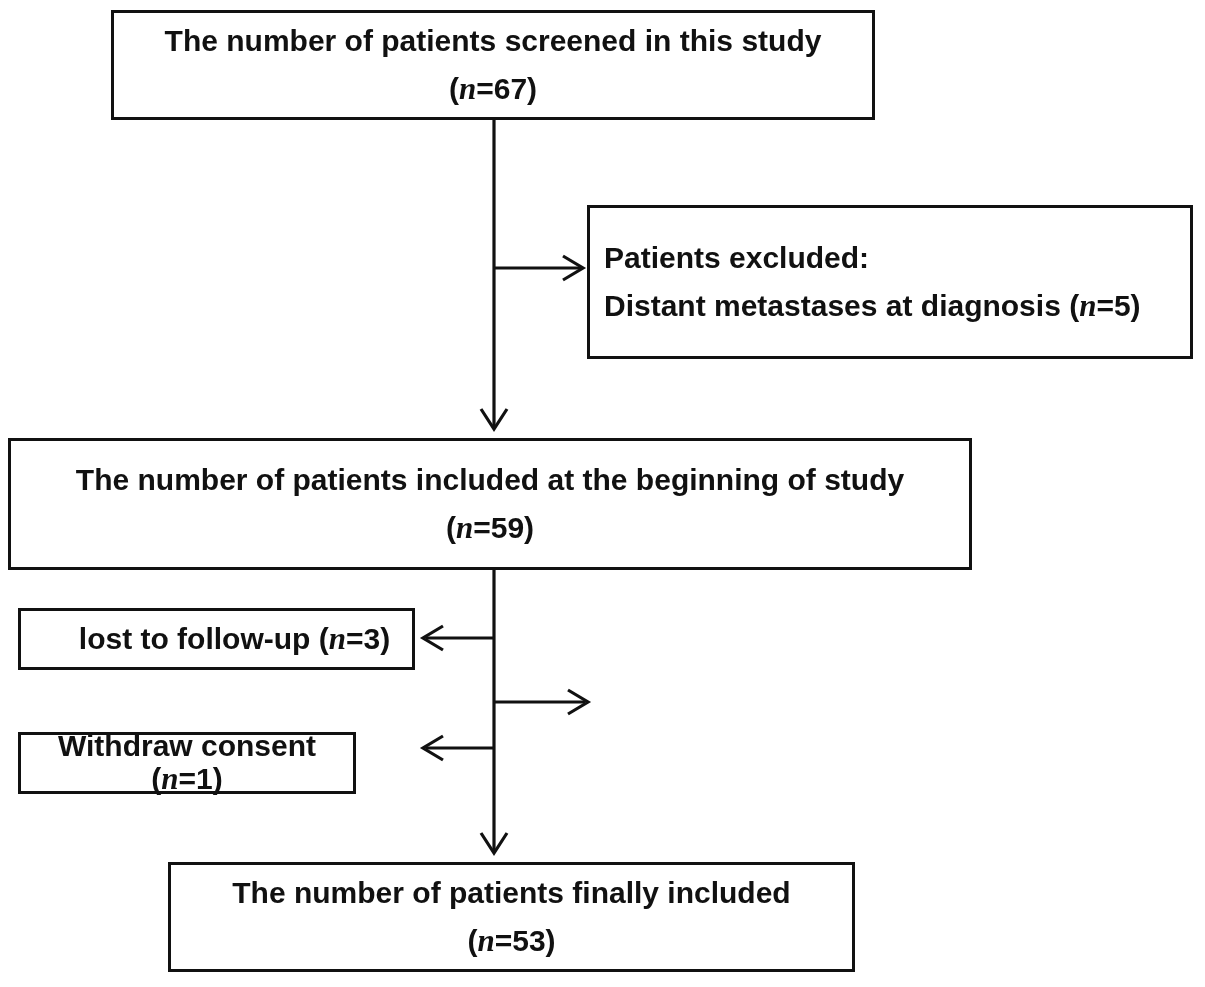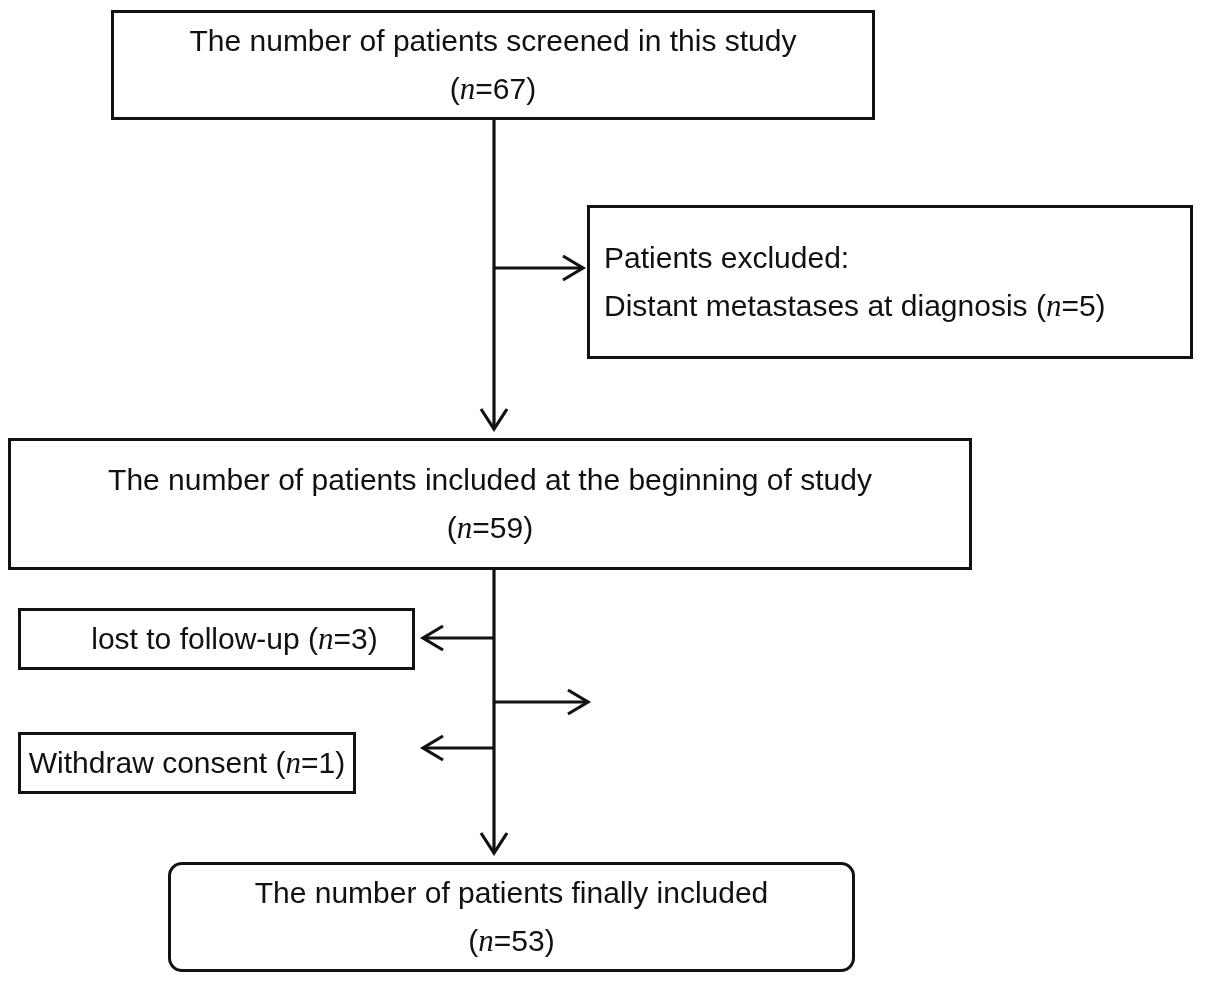--- a/index.html
+++ b/index.html
@@ -49,20 +49,21 @@
     line-height: 1.1;
   }
   .box.left-align {
     align-items: flex-start;
     text-align: left;
     padding: 2px 6px 2px 14px;
     justify-content: center;
   }
   .label {
     white-space: pre-wrap;
+    font-weight: bold;
   }
   .label i {
     font-style: italic;
     font-family: "Liberation Serif", "DejaVu Serif", serif;
     font-size: 31px;
   }
 </style>
 </head>
 <body>
 
@@ -106,18 +107,18 @@
 
   <div class="box small" style="left:18px; top:608px; width:397px; height:62px;padding-left:36px;">
     <span class="label">lost to follow-up (<i>n</i>=3)</span>
   </div>
 
 
   <div class="box small" style="left:18px; top:732px; width:338px; height:62px;">
     <span class="label">Withdraw consent (<i>n</i>=1)</span>
   </div>
 
-  <div class="box" style="left:168px; top:862px; width:687px; height:110px;border-radius:14px;">
+  <div class="box" style="left:168px; top:862px; width:687px; height:110px;">
     <span class="label">The number of patients finally included</span>
     <span class="label">(<i>n</i>=53)</span>
   </div>
 
 </div>
 
 </body></html>

